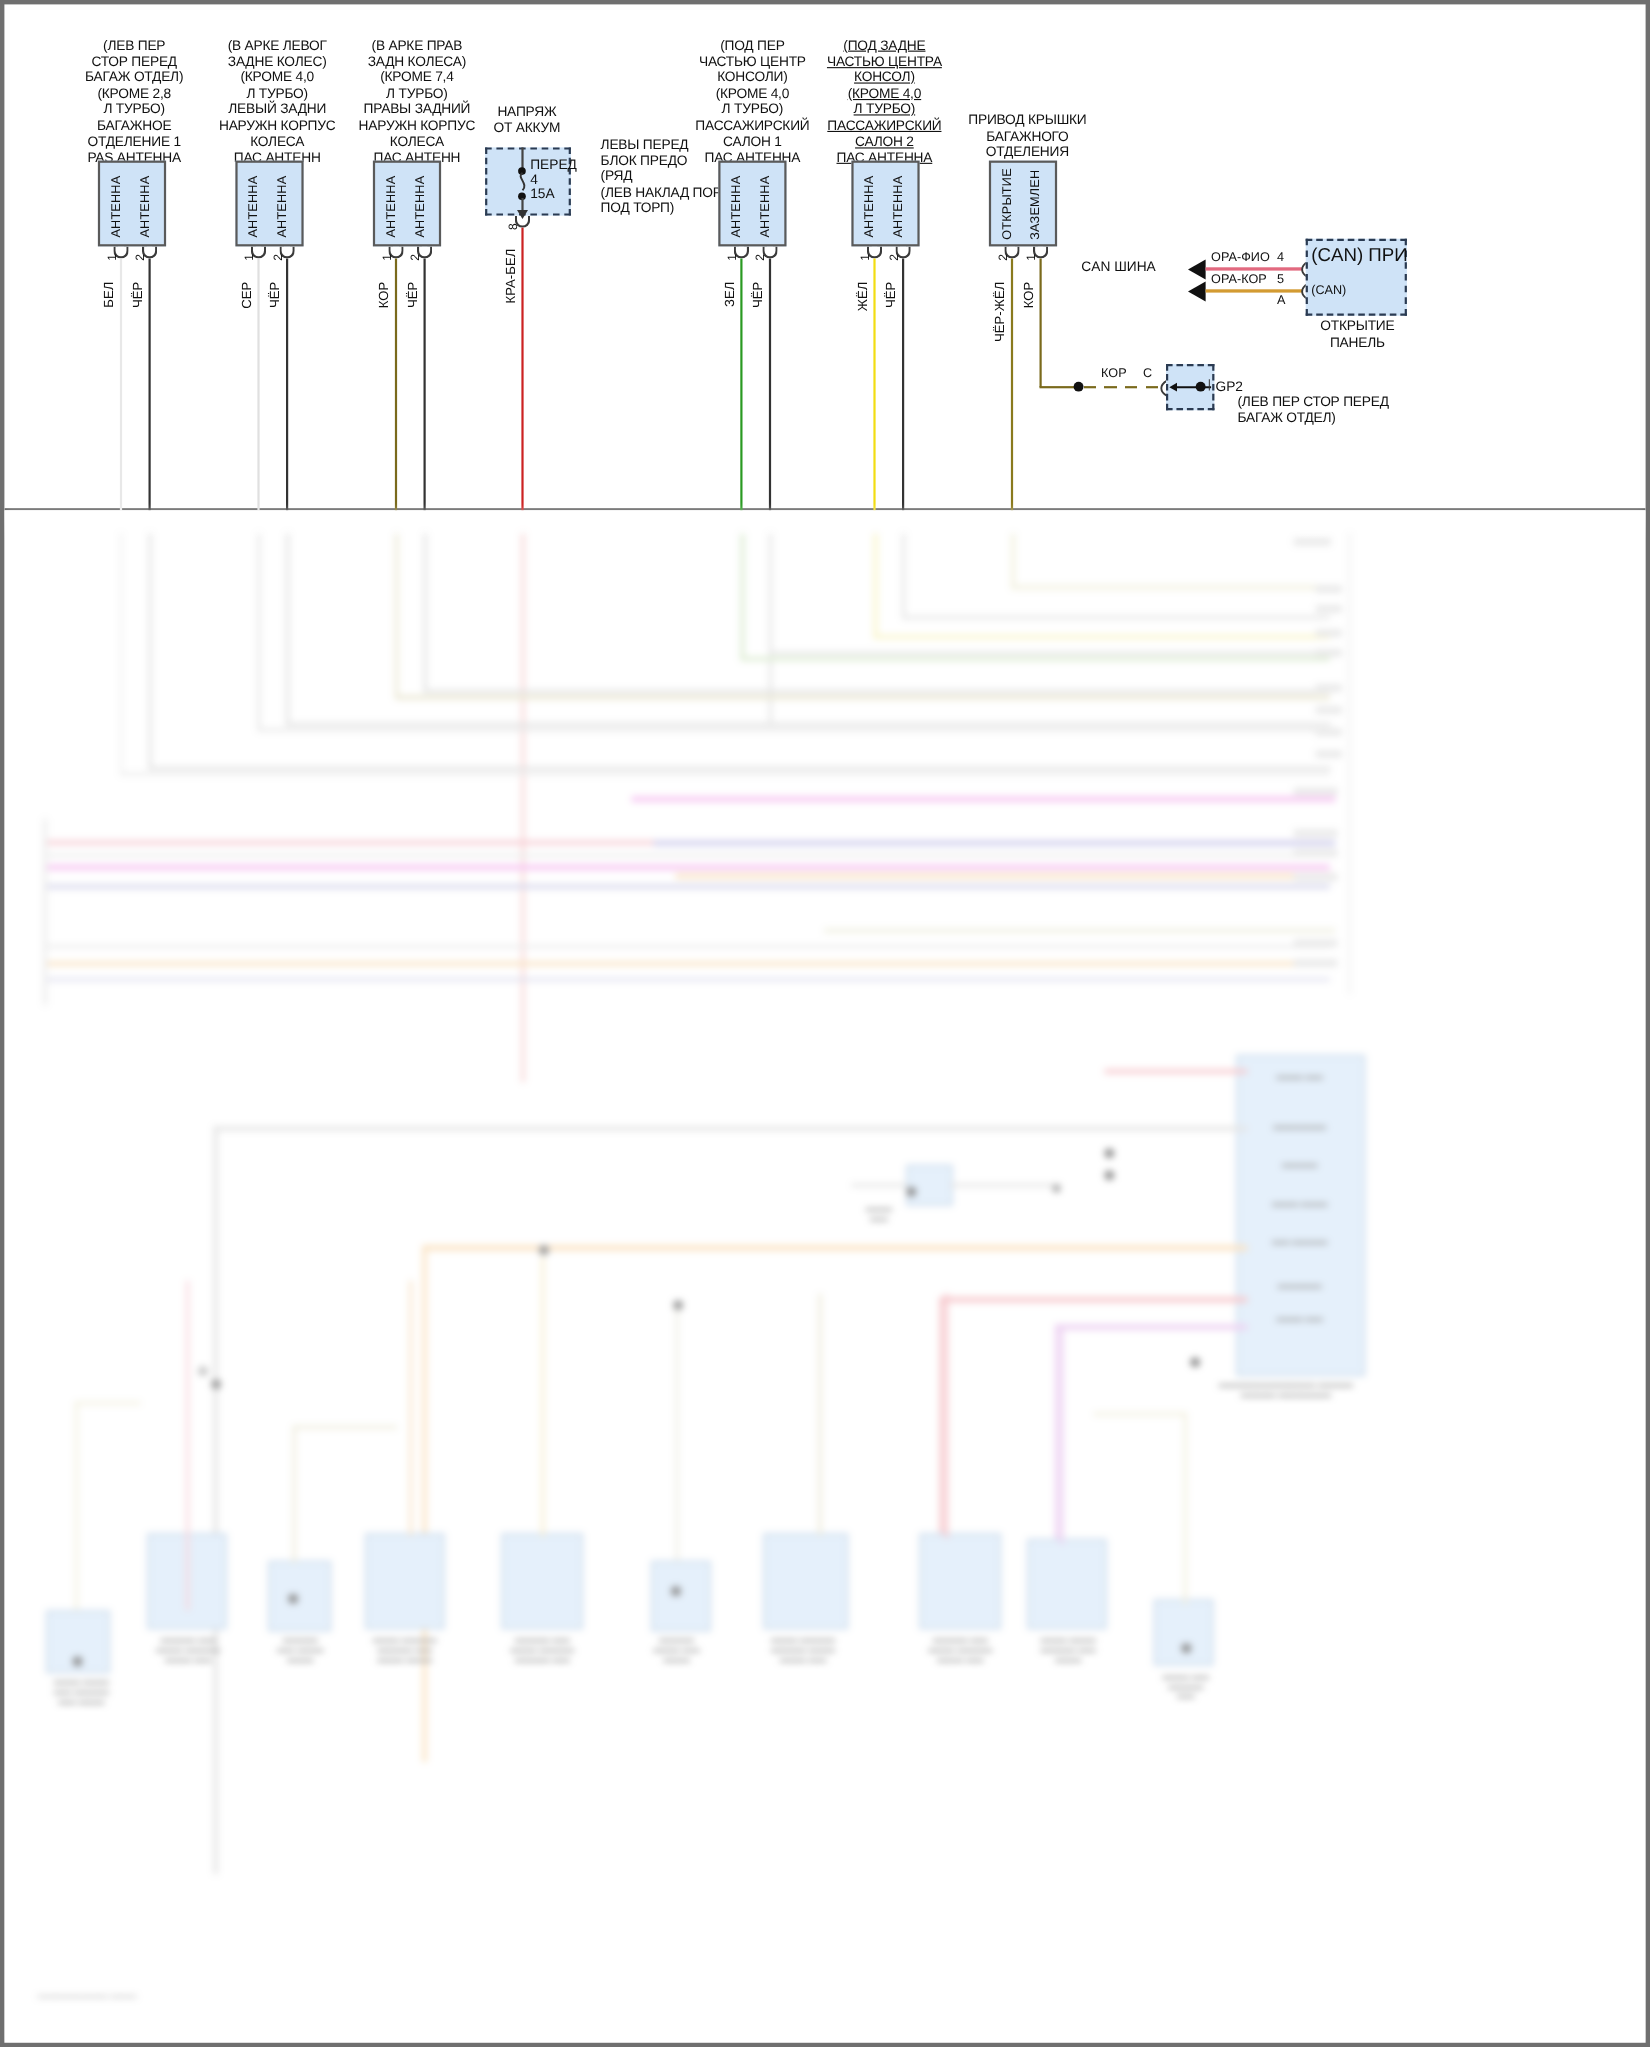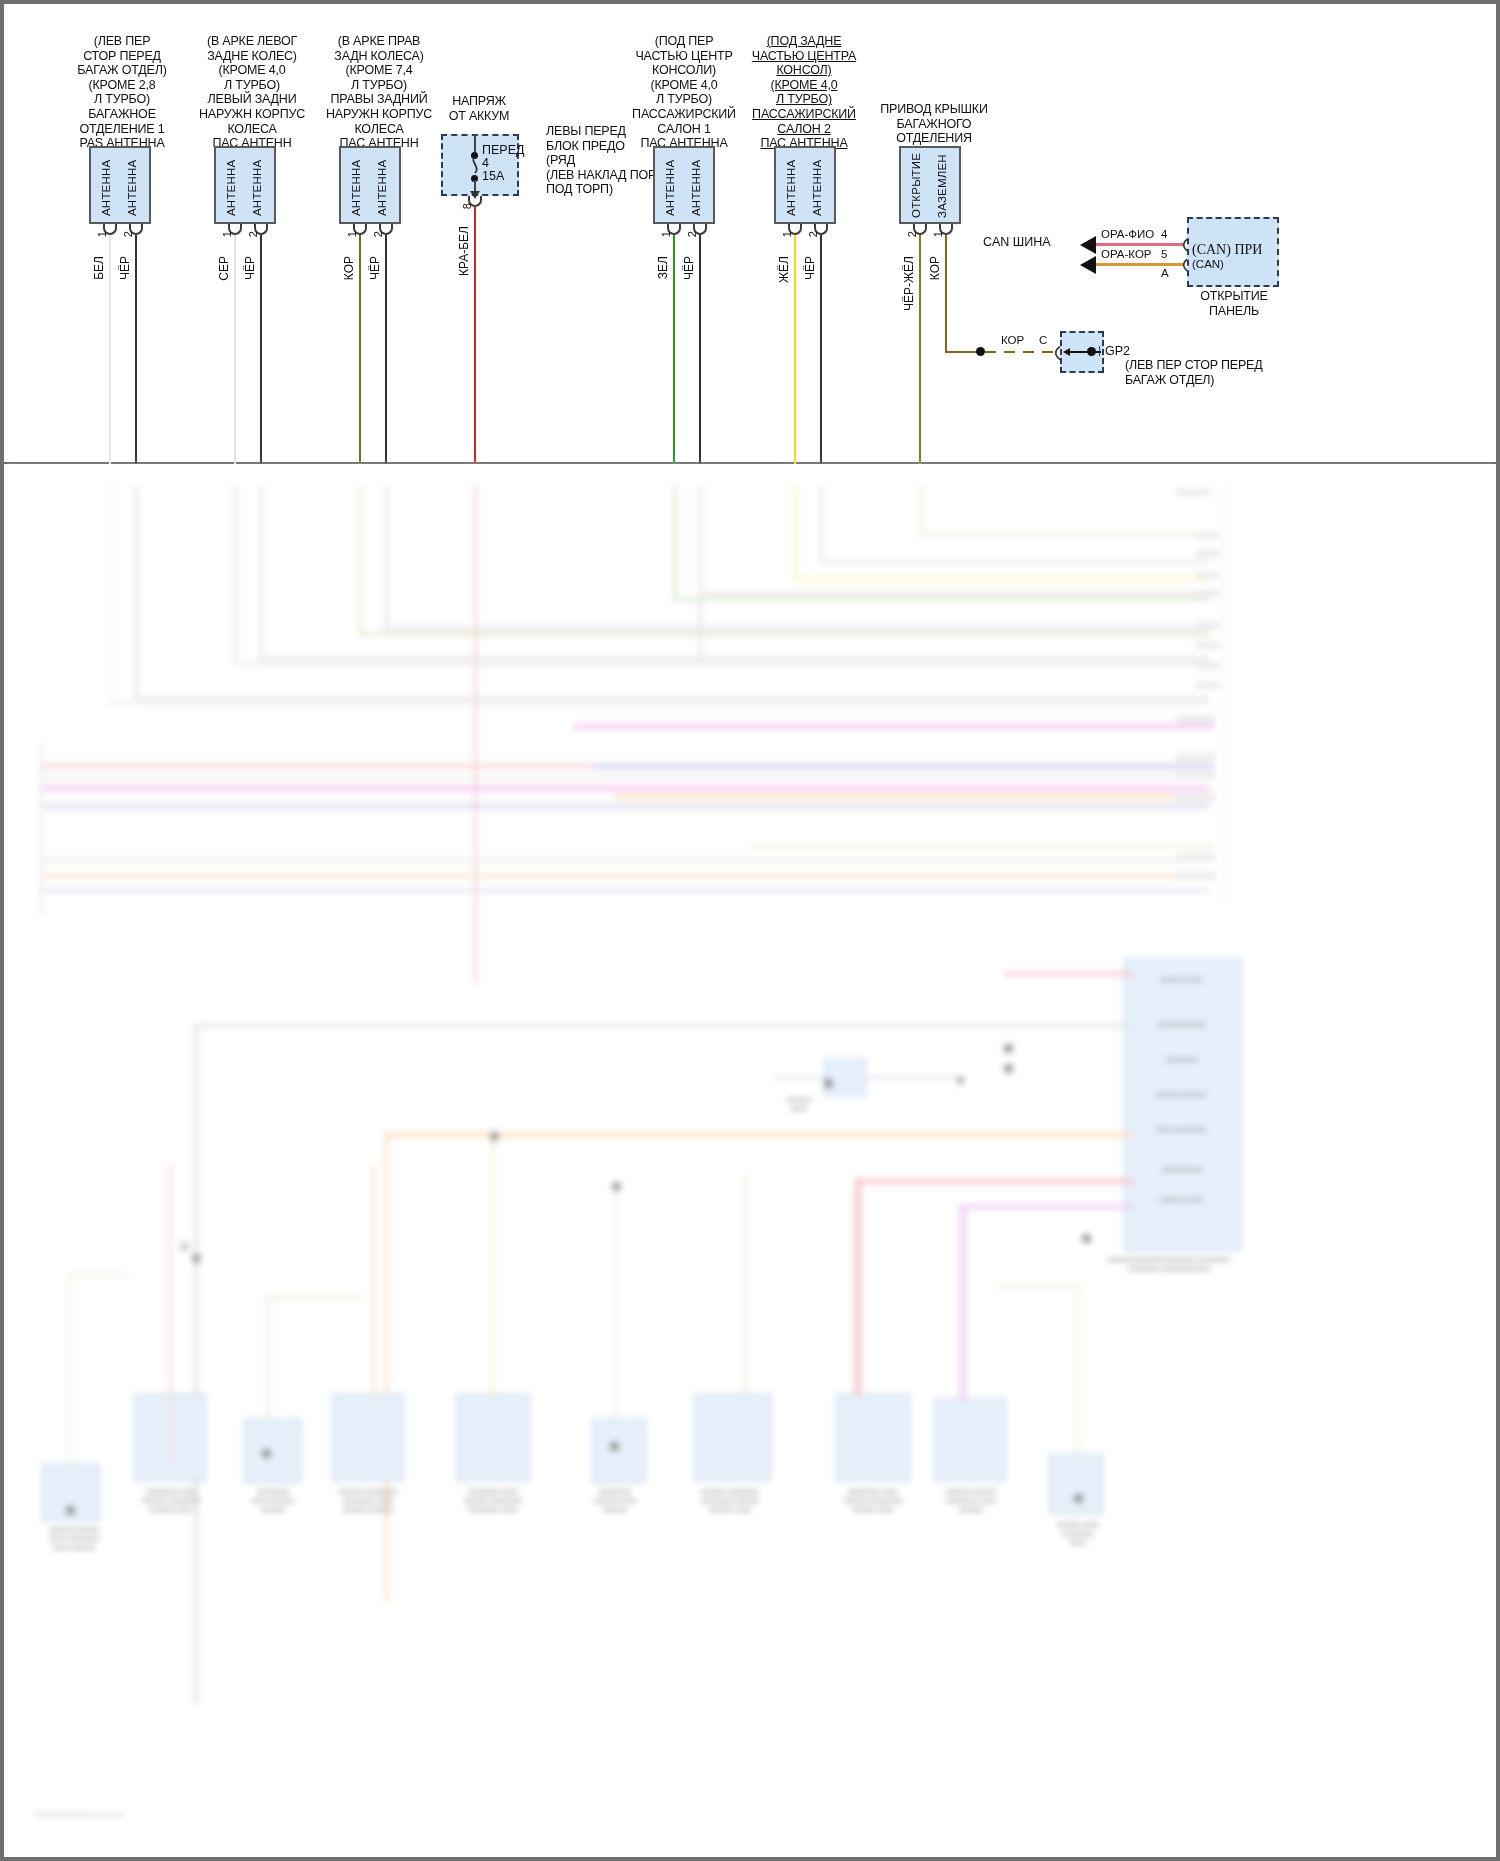--- a/index.html
+++ b/index.html
@@ -237,21 +237,21 @@
     <div class="htext" style="left:1157px;top:224px;font-size:11.5px;">4</div>
     <div class="htext" style="left:1157px;top:244px;font-size:11.5px;">5</div>
     <div class="htext" style="left:1157px;top:263px;font-size:11.5px;">A</div>
     <svg style="position:absolute;left:1176px;top:233px;" width="10" height="16">
       <path d="M9 1 C2 5, 2 11, 9 15" stroke="#3a3a3a" stroke-width="1.7" fill="none"></path>
     </svg>
     <svg style="position:absolute;left:1176px;top:253px;" width="10" height="16">
       <path d="M9 1 C2 5, 2 11, 9 15" stroke="#3a3a3a" stroke-width="1.7" fill="none"></path>
     </svg>
     <div class="box dash" style="left:1183px;top:213px;width:92px;height:70px;"></div>
-    <div class="htext" style="left:1188px;top:238px;font-size:14px;font-family:Liberation Serif, serif;">(CAN) ПРИ</div>
+    <div class="htext" style="left:1188px;top:218px;font-size:17px;">(CAN) ПРИ</div>
     <div class="htext" style="left:1188px;top:254px;font-size:11.5px;">(CAN)</div>
     <div class="lbl" style="left:1178px;top:285px;width:104px;text-align:center;">ОТКРЫТИЕ
 ПАНЕЛЬ</div>
 
     <div class="dot" style="left:972px;top:343px;"></div>
     <div class="wh" style="left:981px;top:347px;width:75px;height:2px;
          background:repeating-linear-gradient(90deg,#7a6a1c 0 11px,transparent 11px 19px);"></div>
     <div class="htext" style="left:997px;top:330px;font-size:11.5px;">КОР</div>
     <div class="htext" style="left:1035px;top:330px;font-size:11.5px;">C</div>
     <svg style="position:absolute;left:1048px;top:341px;" width="10" height="16">

